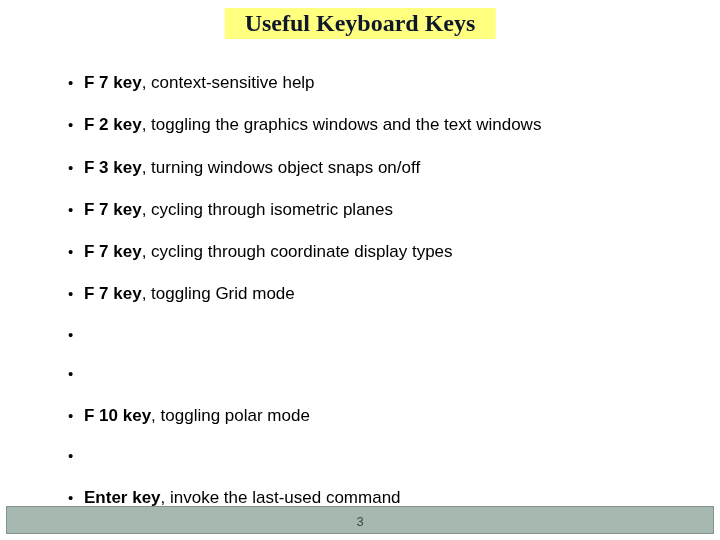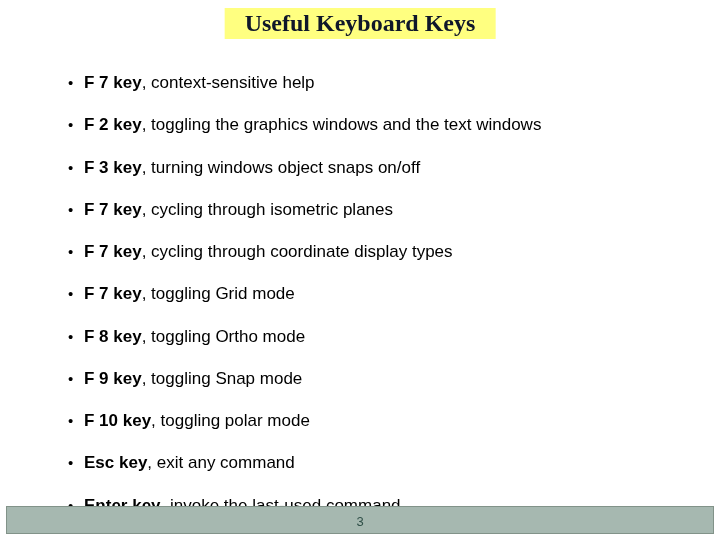--- a/index.html
+++ b/index.html
@@ -100,33 +100,30 @@
     <div class="item">
       <span class="bullet-dot">•</span>
       <span><span class="kb">F 7 key</span><span class="desc">, cycling through coordinate display types</span></span>
     </div>
     <div class="item">
       <span class="bullet-dot">•</span>
       <span><span class="kb">F 7 key</span><span class="desc">, toggling Grid mode</span></span>
     </div>
     <div class="item">
       <span class="bullet-dot">•</span>
-      <span><span class="kb">F 8 key</span><span class="desc">, toggling Ortho mode</span></span>
     </div>
     <div class="item">
       <span class="bullet-dot">•</span>
-      <span><span class="kb">F 9 key</span><span class="desc">, toggling Snap mode</span></span>
     </div>
     <div class="item">
       <span class="bullet-dot">•</span>
       <span><span class="kb">F 10 key</span><span class="desc">, toggling polar mode</span></span>
     </div>
     <div class="item">
       <span class="bullet-dot">•</span>
-      <span><span class="kb">Esc key</span><span class="desc">, exit any command</span></span>
     </div>
     <div class="item">
       <span class="bullet-dot">•</span>
       <span><span class="kb">Enter key</span><span class="desc">, invoke the last-used command</span></span>
     </div>
   </div>
 
   <div class="footer-band"></div>
   <div class="page-num">3</div>
 

